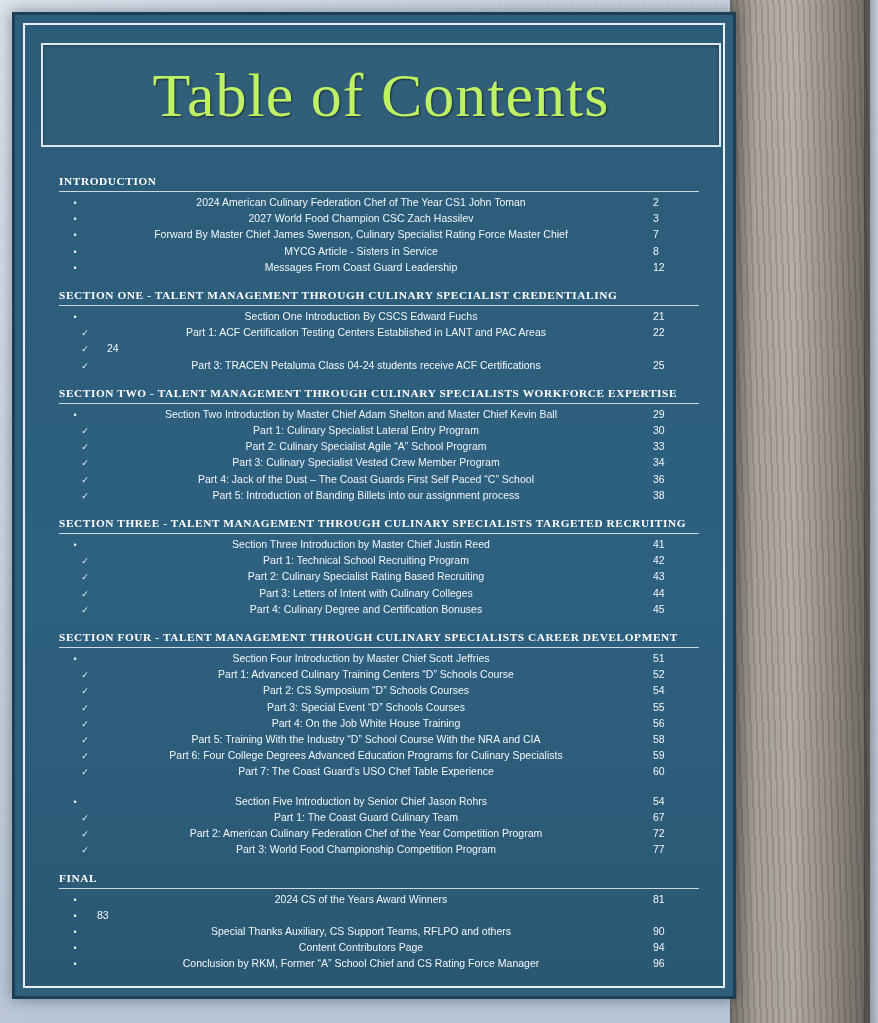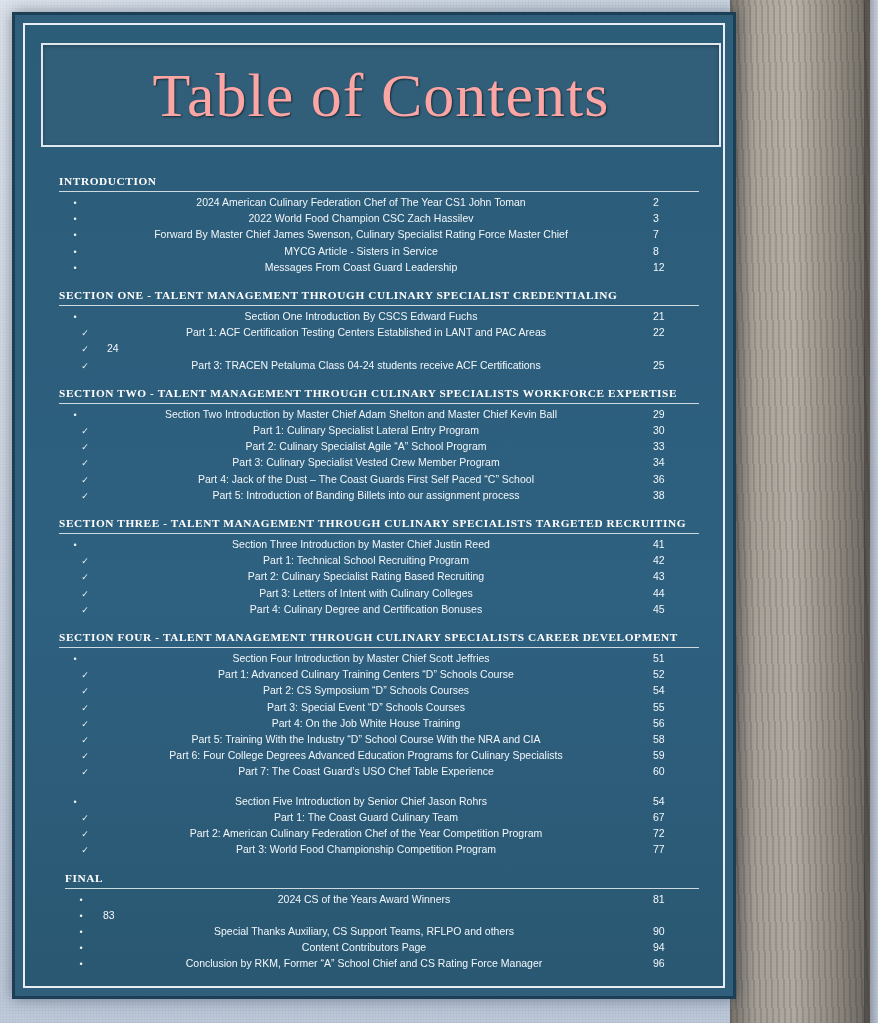--- a/index.html
+++ b/index.html
@@ -74,40 +74,40 @@
     background: #315f79;
     border: 2px solid #dfe8ef;
     box-shadow: 0 1px 4px rgba(0,0,0,0.3) inset;
     display: flex;
     align-items: center;
     justify-content: center;
   }
   .title-text {
     font-family: "Liberation Serif", serif;
     font-size: 62px;
-    color: #fca5a5;
+    color: #bef264;
     letter-spacing: 1px;
     text-shadow: 1px 1px 2px rgba(0,0,0,0.55);
     white-space: nowrap;
   }
 
   
   .toc {
     position: absolute;
     left: 16px;
     top: 134px;
     width: 676px;
     bottom: 14px;
     padding: 16px 18px 10px 18px;
     box-sizing: border-box;
     color: #ffffff;
   }
 
   .section { margin-bottom: 13px; }
-  .section:last-child { margin-bottom: 0; margin-left: 6px; }
+  .section:last-child { margin-bottom: 0; }
 
   .section-head {
     font-family: "Liberation Serif", serif;
     font-weight: bold;
     font-size: 11.3px;
     letter-spacing: 0.6px;
     color: #ffffff;
     border-bottom: 1px solid #cfd9e0;
     padding-bottom: 4px;
     margin-bottom: 3px;
@@ -163,21 +163,21 @@
     <div class="toc" id="toc-root">
         <div class="section">
           <div class="section-head">INTRODUCTION</div>
           <div class="row lvl1">
             <span class="marker">•</span>
             <span class="label">2024 American Culinary Federation Chef of The Year CS1 John Toman</span>
             <span class="page">2</span>
           </div>
           <div class="row lvl1">
             <span class="marker">•</span>
-            <span class="label">2022 World Food Champion CSC Zach Hassilev</span>
+            <span class="label">2027 World Food Champion CSC Zach Hassilev</span>
             <span class="page">3</span>
           </div>
           <div class="row lvl1">
             <span class="marker">•</span>
             <span class="label">Forward By Master Chief James Swenson, Culinary Specialist Rating Force Master Chief</span>
             <span class="page">7</span>
           </div>
           <div class="row lvl1">
             <span class="marker">•</span>
             <span class="label">MYCG Article - Sisters in Service</span>

